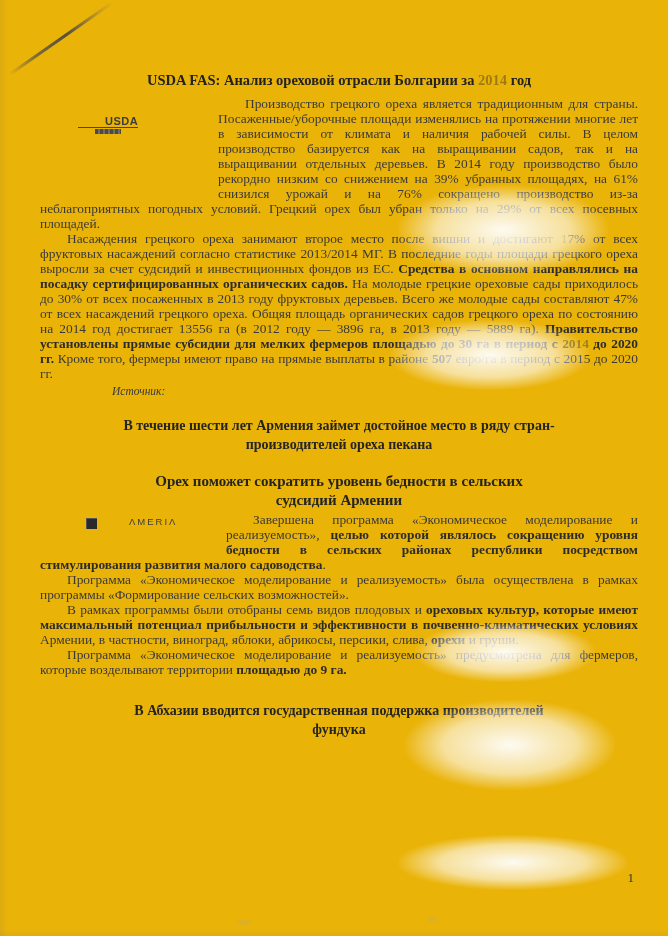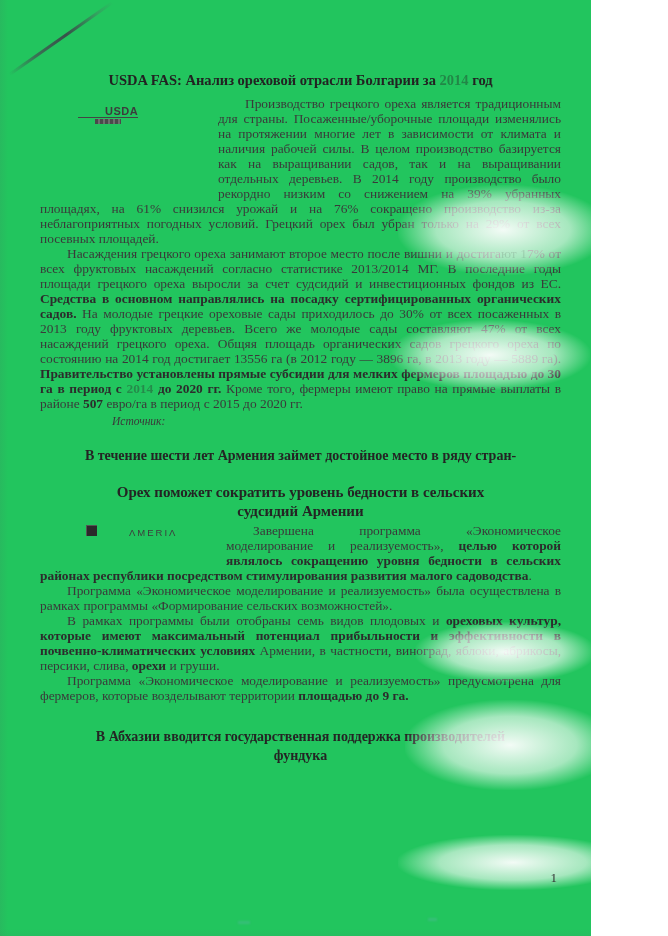--- a/index.html
+++ b/index.html
@@ -1,45 +1,45 @@
 <!DOCTYPE html>
 <html><head>
 <meta charset="utf-8">
 <style>
   html,body{margin:0;padding:0;}
   body{width:668px;height:936px;background:#ffffff;font-family:"Liberation Serif","DejaVu Serif",serif;}
-  .sheet{position:relative;width:591px;height:936px;background:#22c55e;overflow:hidden;}
+  .sheet{position:relative;width:668px;height:936px;background:#eab308;overflow:hidden;}
   .content{padding:0 30px 0 40px;color:#383838;}
   
   .h1{margin:70px 0 6px 0;text-align:center;font-weight:bold;font-size:14.5px;line-height:20px;color:#222;}
   .h2{margin:18px 0 8px 0;text-align:center;font-weight:bold;font-size:14px;line-height:19px;color:#242424;}
   .h3{margin:18px 0 2px 0;text-align:center;font-weight:bold;font-size:15px;line-height:19px;color:#242424;}
   .h4{margin:24px 0 0 0;text-align:center;font-weight:bold;font-size:14px;line-height:19px;color:#242424;}
   
   .para{font-size:13.4px;line-height:15px;text-align:justify;text-indent:27px;margin:0;color:#3a3a3a;}
   .para b{color:#2c2c2c;}
   .faded{opacity:.38;}
   .faded2{opacity:.16;}
   
   .logo-float{float:left;width:178px;height:92px;}
-  .usda-row{display:flex;align-items:flex-end;gap:16px;margin:10px 0 0 38px;}
+  .usda-row{display:flex;align-items:flex-end;gap:16px;margin:20px 0 0 38px;}
   .usda-mark{display:flex;flex-direction:column;align-items:center;}
   .usda-acronym{font-family:"Liberation Sans","DejaVu Sans",sans-serif;font-weight:bold;font-size:11px;letter-spacing:.5px;color:#3c3c3c;border-bottom:1px solid #444;line-height:11px;}
   .usda-bar{width:26px;height:5px;background:repeating-linear-gradient(90deg,#4a4a4a 0 3px,#6e6e6e 3px 5px);margin-top:1px;}
   .usda-text{font-family:"Liberation Sans","DejaVu Sans",sans-serif;color:#454545;}
   .usda-dept{font-size:6.5px;font-weight:bold;line-height:8px;}
   .usda-service{font-size:8.5px;line-height:10px;}
   
   .source-label{font-style:italic;font-size:11.5px;line-height:14px;margin:3px 0 0 72px;color:#3a3a3a;}
   .source-url{font-style:italic;font-size:11.5px;line-height:16px;text-indent:64px;overflow-wrap:anywhere;color:#2e2e2e;}
   .source-inline{font-style:italic;font-size:11.5px;line-height:15px;margin:3px 0 0 8px;overflow-wrap:anywhere;color:#3a3a3a;}
   .lnk{text-decoration:underline;color:#262626;cursor:pointer;}
   
   .ameria-float{float:left;width:186px;height:32px;}
-  .ameria-logo{display:flex;align-items:flex-start;gap:5px;margin:2px 0 0 46px;}
+  .ameria-logo{display:flex;align-items:flex-end;gap:5px;margin:2px 0 0 46px;}
   .ameria-square{display:inline-block;width:11px;height:11px;background:#2a2a2a;box-shadow:inset 1px 1px 0 #555;}
   .ameria-text{font-family:"Liberation Sans","DejaVu Sans",sans-serif;font-size:9.5px;letter-spacing:2px;color:#3d3d3d;}
   
   .page-num{position:absolute;right:34px;top:870px;font-size:13px;color:#333;}
   
   .scratch{position:absolute;left:-2px;top:37px;width:126px;height:3px;border-radius:2px;pointer-events:none;
     background:linear-gradient(90deg,rgba(70,70,80,0),rgba(70,70,80,.65) 25%,rgba(60,60,70,.85) 55%,rgba(90,90,100,.3) 85%,rgba(90,90,100,0));
     transform:rotate(-35deg);}
   .fade-blob{position:absolute;pointer-events:none;
     background:radial-gradient(ellipse at center,rgba(254,254,254,.95) 0%,rgba(254,254,254,.6) 45%,rgba(254,254,254,0) 72%);}
@@ -82,20 +82,21 @@
         </div>
       </div><span>Производство грецкого ореха является традиционным для страны. Посаженные/уборочные площади изменялись на протяжении многие лет в зависимости от климата и наличия рабочей силы. В целом производство базируется как на выращивании садов, так и на выращивании отдельных деревьев. В 2014 году производство было рекордно низким со снижением на 39% убранных площадях, на 61% снизился урожай и на 76% сокращено производство из-за неблагоприятных погодных условий. Грецкий орех был убран только на 29% от всех посевных площадей.</span>
     </div>
 
     <div class="para"><span>Насаждения грецкого ореха занимают второе место после вишни и достига</span><span class="faded2">ют 1</span><span>7% от всех фруктовых насаждений согласно статистике 2013/2014 МГ. В последние годы площади грецкого ореха выросли за счет судсидий и инвестиционных фондов из ЕС. </span><b>Средства в основном направлялись на посадку сертифицированных органических садов.</b><span> На молодые грецкие ореховые сады приходилось до 30% от всех посаженных в 2013 году фруктовых деревьев. Всего же молодые сады составляют 47% от всех насаждений грецкого ореха. Общяя площадь органических садов грецкого ореха по состоянию на 2014 год достигает 13556 га (в 2012 году — 3896 га, в 2013 году — 5889 га). </span><b>Правительство установлены прямые субсидии для мелких фермеров площадью до 30 га в период с </b><b class="faded">2014</b><b> до 2020 гг.</b><span> Кроме того, фермеры имеют право на прямые выплаты в районе </span><b>507</b><span> евро/га в период с 2015 до 2020 гг.</span></div>
 
     <div class="source-label">Источник:</div>
 
     <div class="h2">
       <div>В течение шести лет Армения займет достойное место в ряду стран-</div>
+      <div>производителей ореха пекана</div>
     </div>
 
 
 
     <div class="h3">
       <div>Орех поможет сократить уровень бедности в сельских</div>
       <div>судсидий Армении</div>
     </div>
 
     <div class="para">

